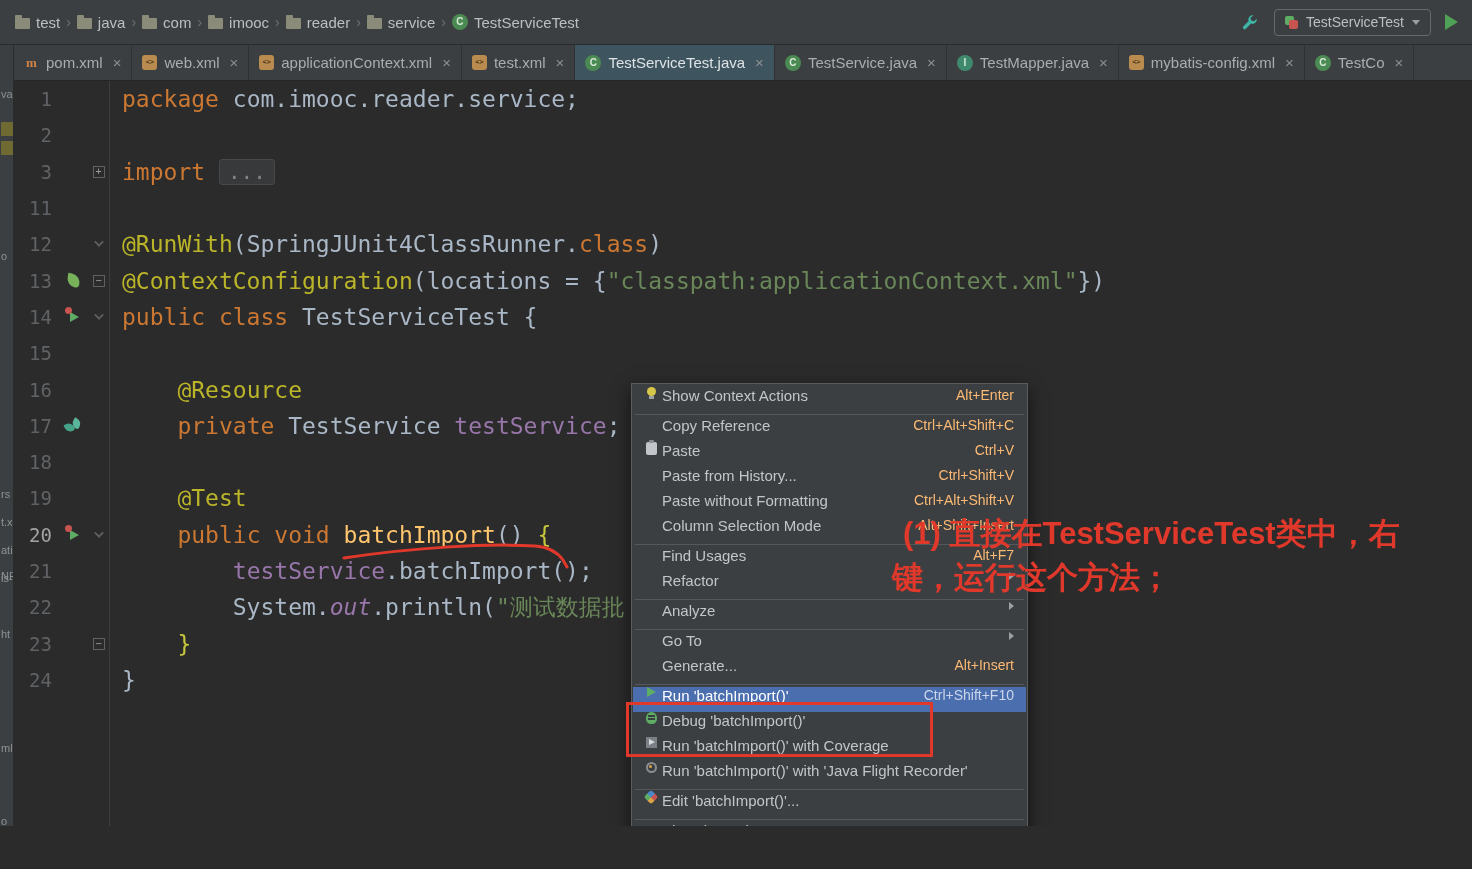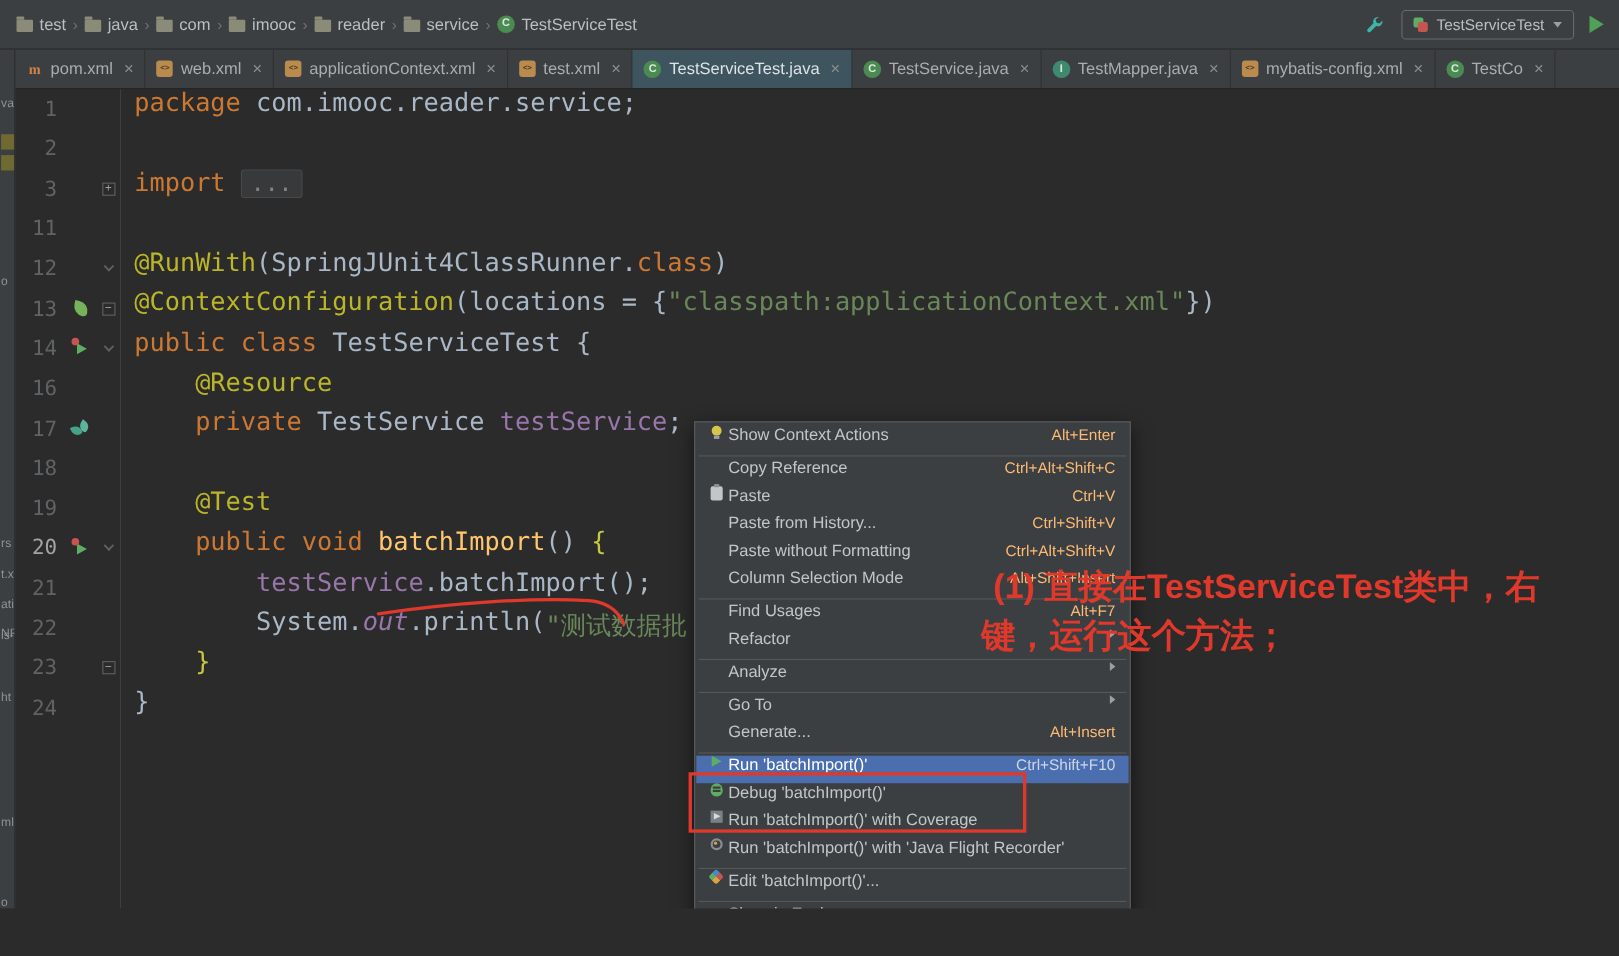--- a/index.html
+++ b/index.html
@@ -40,21 +40,21 @@
 .tab-close{color:#8C9093;font-size:15px;margin-left:3px;cursor:pointer}
 
 
 .editor{position:absolute;top:81px;left:14px;right:0;bottom:0;background:var(--editor-bg,#2B2B2B);font-family:"DejaVu Sans Mono",monospace;font-size:23px;z-index:1}
 .gutter-line{position:absolute;top:0;bottom:0;left:95px;width:1px;background:#3C3E40}
 .eline{display:flex;height:36.3px;align-items:center}
 .lnum{width:44px;text-align:right;color:#606366;font-size:19px;flex:none;padding-right:6px}
 .lnum.current{color:#A4A3A3}
 .gslot{width:30px;flex:none;display:flex;justify-content:center;align-items:center}
 .fslot{width:21px;flex:none;display:flex;justify-content:center;align-items:center}
-.codeline{flex:1;padding-left:13px;white-space:pre;display:flex;align-items:flex-start;height:100%}
+.codeline{flex:1;padding-left:13px;white-space:pre;display:flex;align-items:center;height:100%}
 .t-kw{color:var(--keyword,#CC7832)}
 .t-ann{color:var(--annotation,#BBB529)}
 .t-str{color:var(--string,#6A8759)}
 .t-def{color:var(--text-default,#A9B7C6)}
 .t-fld{color:var(--field,#9876AA)}
 .t-fldi{color:var(--field,#9876AA);font-style:italic}
 .t-mth{color:var(--method,#FFC66D)}
 .t-hl{color:#C8C83C}
 .t-chip{background:#37393B;color:#7F8486;border:1px solid #46484A;border-radius:3px;padding:0 8px;font-size:21px}
 .fm{cursor:pointer}
@@ -276,20 +276,26 @@
         <span class="lnum">14</span>
         <span class="gslot">
           <span class="gi gi-run-test"></span>
         </span>
         <span class="fslot">
           <span class="fm fm-chev"></span>
         </span>
         <span class="codeline"><span class="t-kw">public class</span><span class="t-def"> TestServiceTest {</span></span>
       </div>
       <div class="eline">
+        <span class="lnum">15</span>
+        <span class="gslot"></span>
+        <span class="fslot"></span>
+        <span class="codeline"></span>
+      </div>
+      <div class="eline">
         <span class="lnum">16</span>
         <span class="gslot"></span>
         <span class="fslot"></span>
         <span class="codeline"><span class="t-def">    </span><span class="t-ann">@Resource</span></span>
       </div>
       <div class="eline">
         <span class="lnum">17</span>
         <span class="gslot">
           <span class="gi gi-spring-leaves"></span>
         </span>

